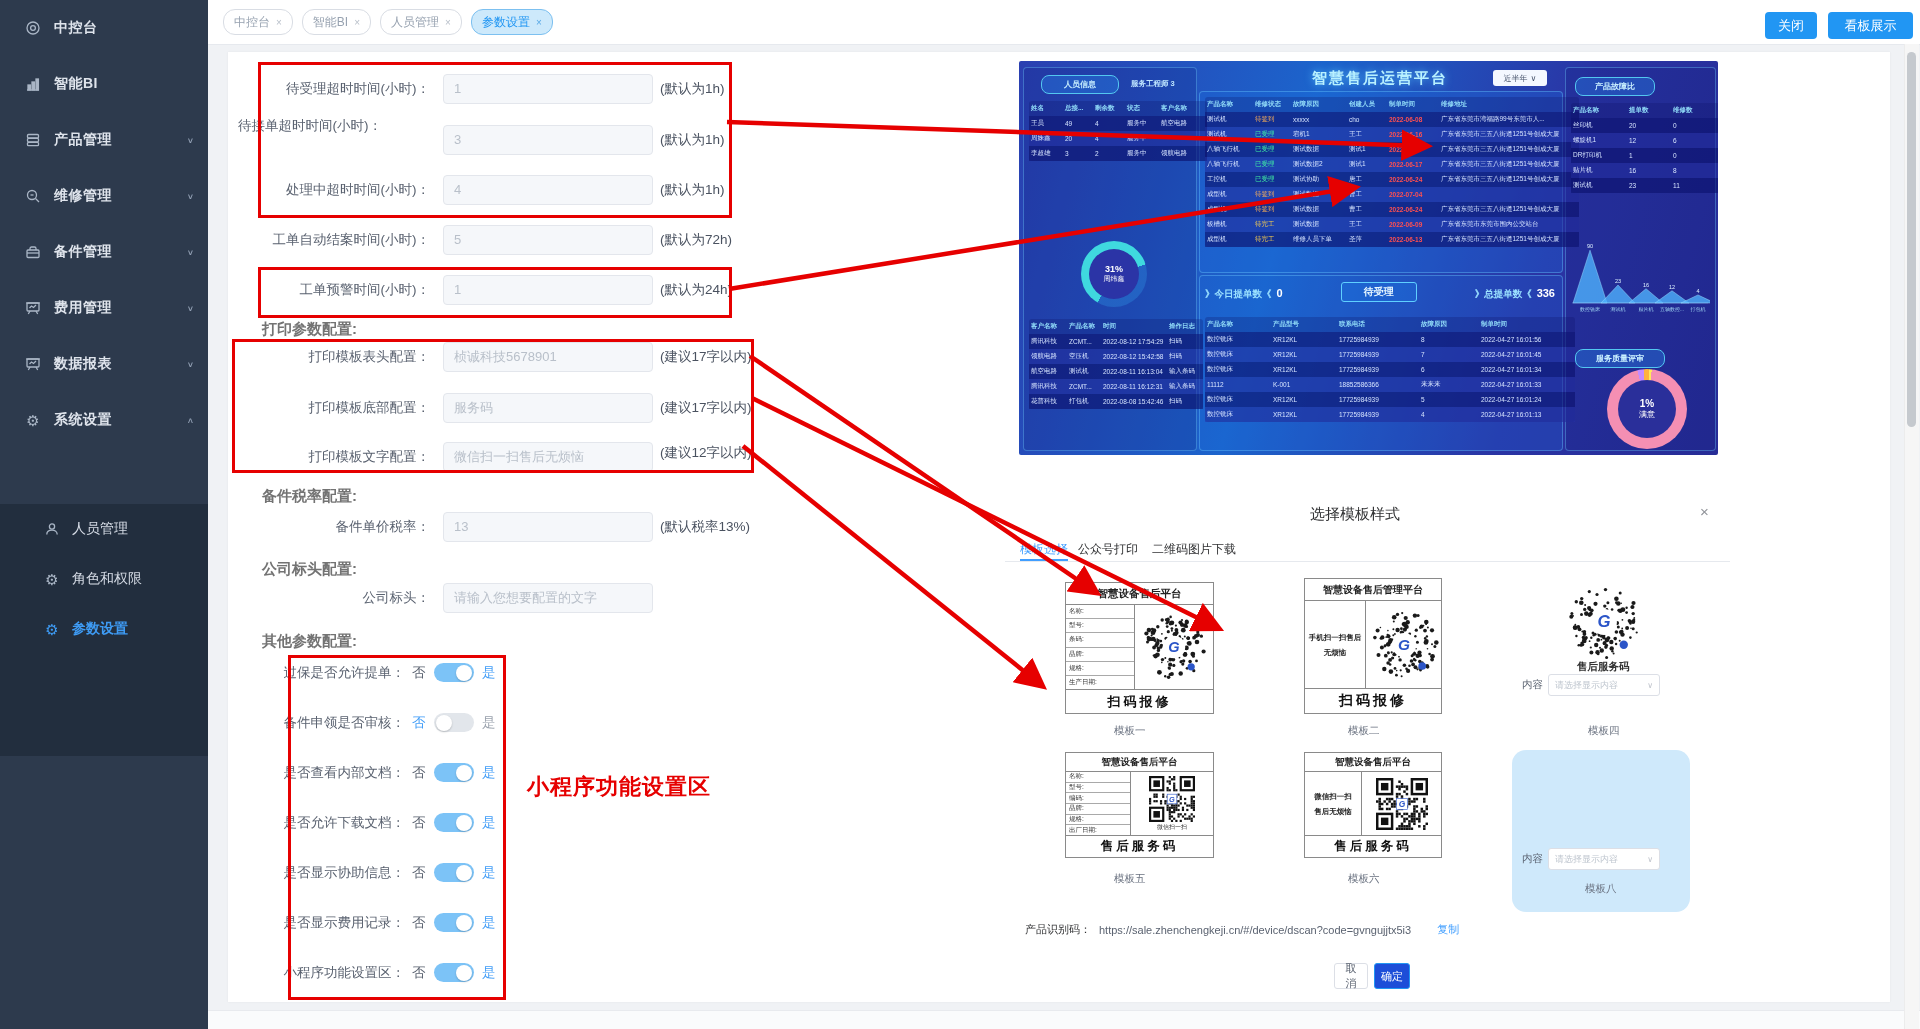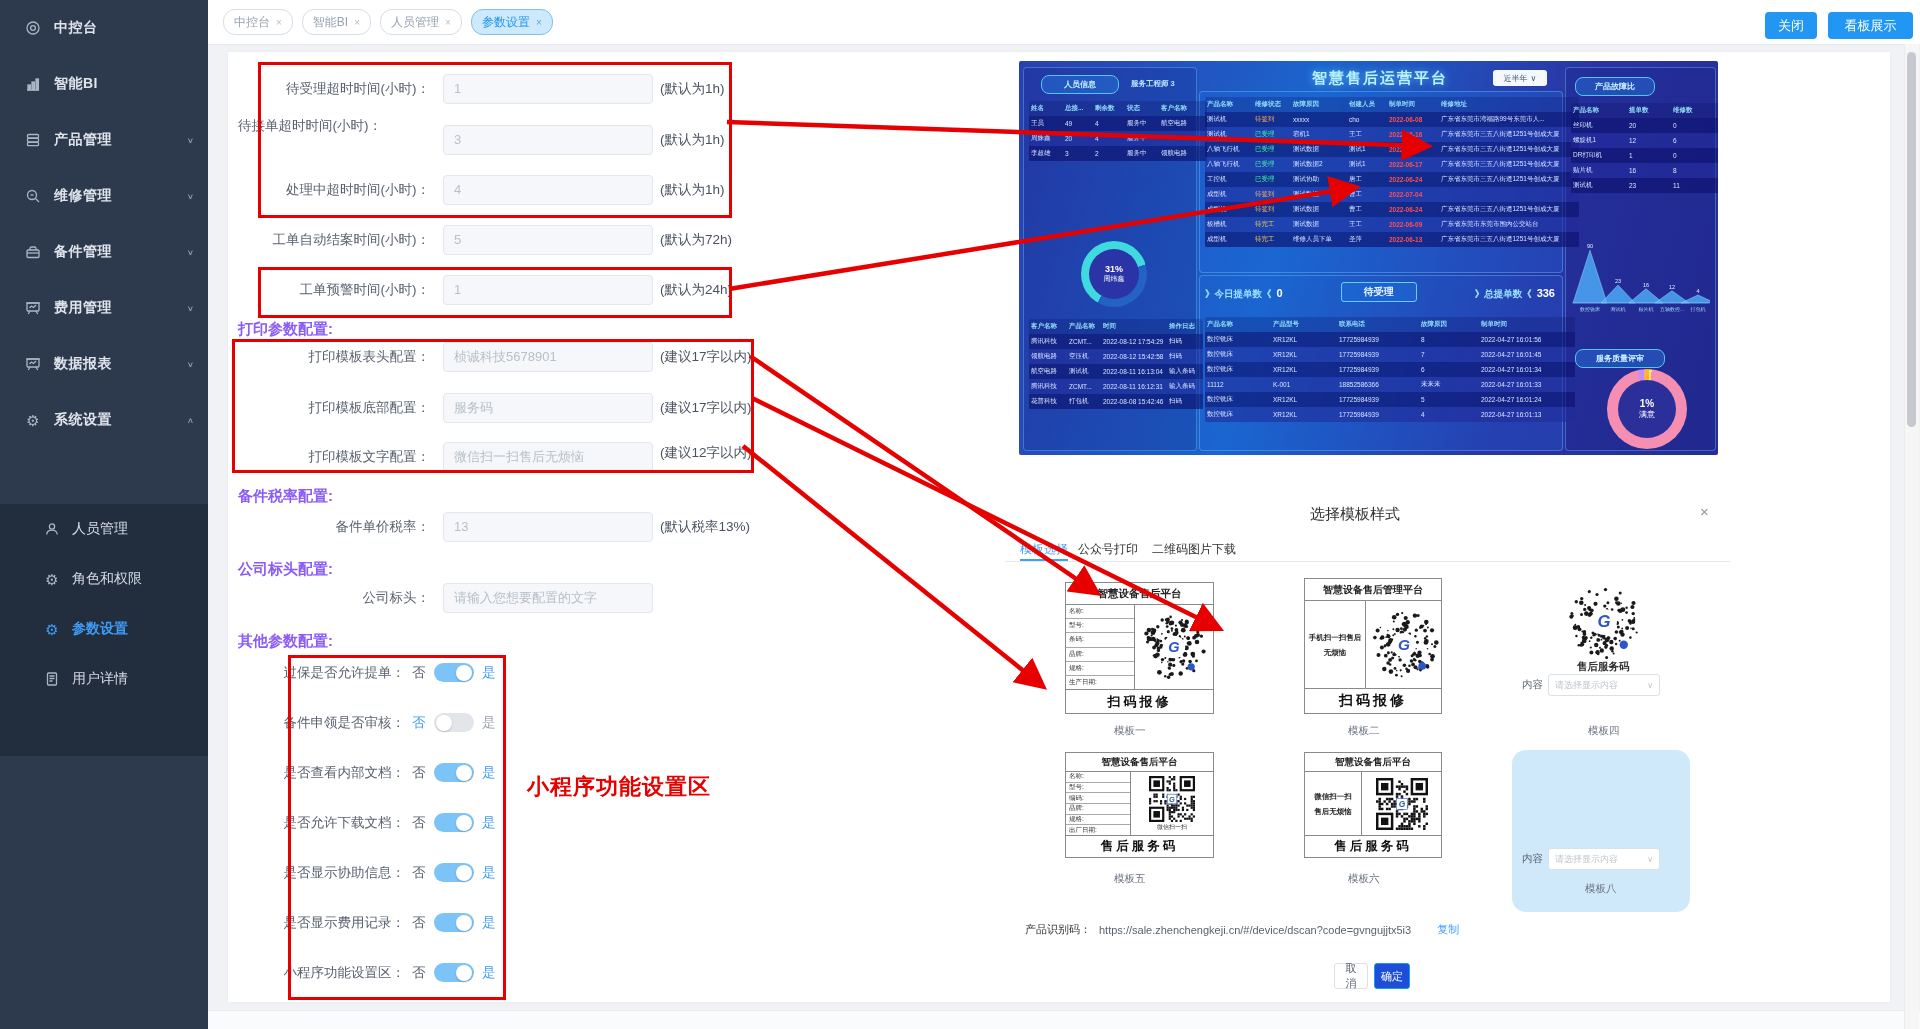--- a/index.html
+++ b/index.html
@@ -25,21 +25,21 @@
   .topbtn{position:absolute;top:12px;height:27px;background:#2196f3;color:#fff;border:none;border-radius:4px;font-size:13px;z-index:10;cursor:pointer;font-family:inherit;}
   
   .panel{position:absolute;left:228px;top:52px;width:1662px;height:950px;background:#fff;z-index:1;box-shadow:0 0 2px rgba(0,0,0,.06);}
   .footer{position:absolute;left:208px;top:1010px;right:0;height:19px;background:#fafbfc;border-top:1px solid #e8eaee;z-index:2;}
   .sbar-track{position:absolute;left:1904px;top:44px;width:14px;bottom:0;background:#f6f6f6;border-left:1px solid #ececec;z-index:9;}
   .sbar-thumb{position:absolute;left:2px;top:8px;width:9px;height:375px;background:#c5c9ce;border-radius:5px;}
   
   .f-label{position:absolute;width:240px;text-align:right;line-height:30px;font-size:13.5px;color:#5a6270;z-index:3;white-space:nowrap;}
   .f-input{position:absolute;width:210px;height:30px;background:#f5f7fa;border:1px solid #e3e6ec;border-radius:4px;line-height:28px;padding:0 10px;box-sizing:border-box;color:#b9c0ca;font-size:13px;z-index:3;white-space:nowrap;overflow:hidden;font-family:inherit;}
   .f-hint{position:absolute;line-height:30px;font-size:13.5px;color:#4a5260;z-index:3;white-space:nowrap;}
-  .f-sec{position:absolute;font-size:15px;font-weight:bold;color:#8b5cf6;z-index:3;white-space:nowrap;}
+  .f-sec{position:absolute;font-size:15px;font-weight:bold;color:#737373;z-index:3;white-space:nowrap;margin-left:24px;}
   .t-no,.t-yes{position:absolute;line-height:20px;font-size:13.5px;color:#5a6270;z-index:3;}
   .t-no.on2,.t-yes.on2{color:#419df7;}
   .t-yes.off2{color:#9aa2ad;}
   .switch{position:absolute;width:40px;height:19px;border-radius:10px;z-index:3;cursor:pointer;}
   .switch .knob{position:absolute;top:1.5px;width:16px;height:16px;background:#fff;border-radius:50%;box-shadow:0 1px 2px rgba(0,0,0,.2);}
   .switch.on{background:#7cc3f7;}
   .switch.on .knob{right:2px;}
   .switch.off{background:#e2e6eb;}
   .switch.off .knob{left:2px;}
   
@@ -201,29 +201,20 @@
           <span class="icn">
             <span style="font-size:15px;line-height:1;">⚙</span>
           </span>
           <span style="font-weight:normal">角色和权限</span>
         </div>
         <div class="sb-subitem active">
           <span class="icn">
             <span style="font-size:15px;line-height:1;">⚙</span>
           </span>
           <span style="font-weight:bold">参数设置</span>
-        </div>
-        <div class="sb-subitem">
-          <span class="icn">
-            <svg width="16" height="16" viewBox="0 0 16 16" fill="none" stroke="currentColor" stroke-width="1.3">
-              <rect x="3.5" y="2" width="9" height="12" rx="1"></rect>
-              <path d="M5.5 5h5M5.5 7.5h5M5.5 10h3"></path>
-            </svg>
-          </span>
-          <span style="font-weight:normal">用户详情</span>
         </div>
       </div>
   </div>
 
   <div class="tabbar">
       <div id="tabs" style="display:flex">
         <div class="tag">
           <span>中控台</span>
           <span class="x">×</span>
         </div>

